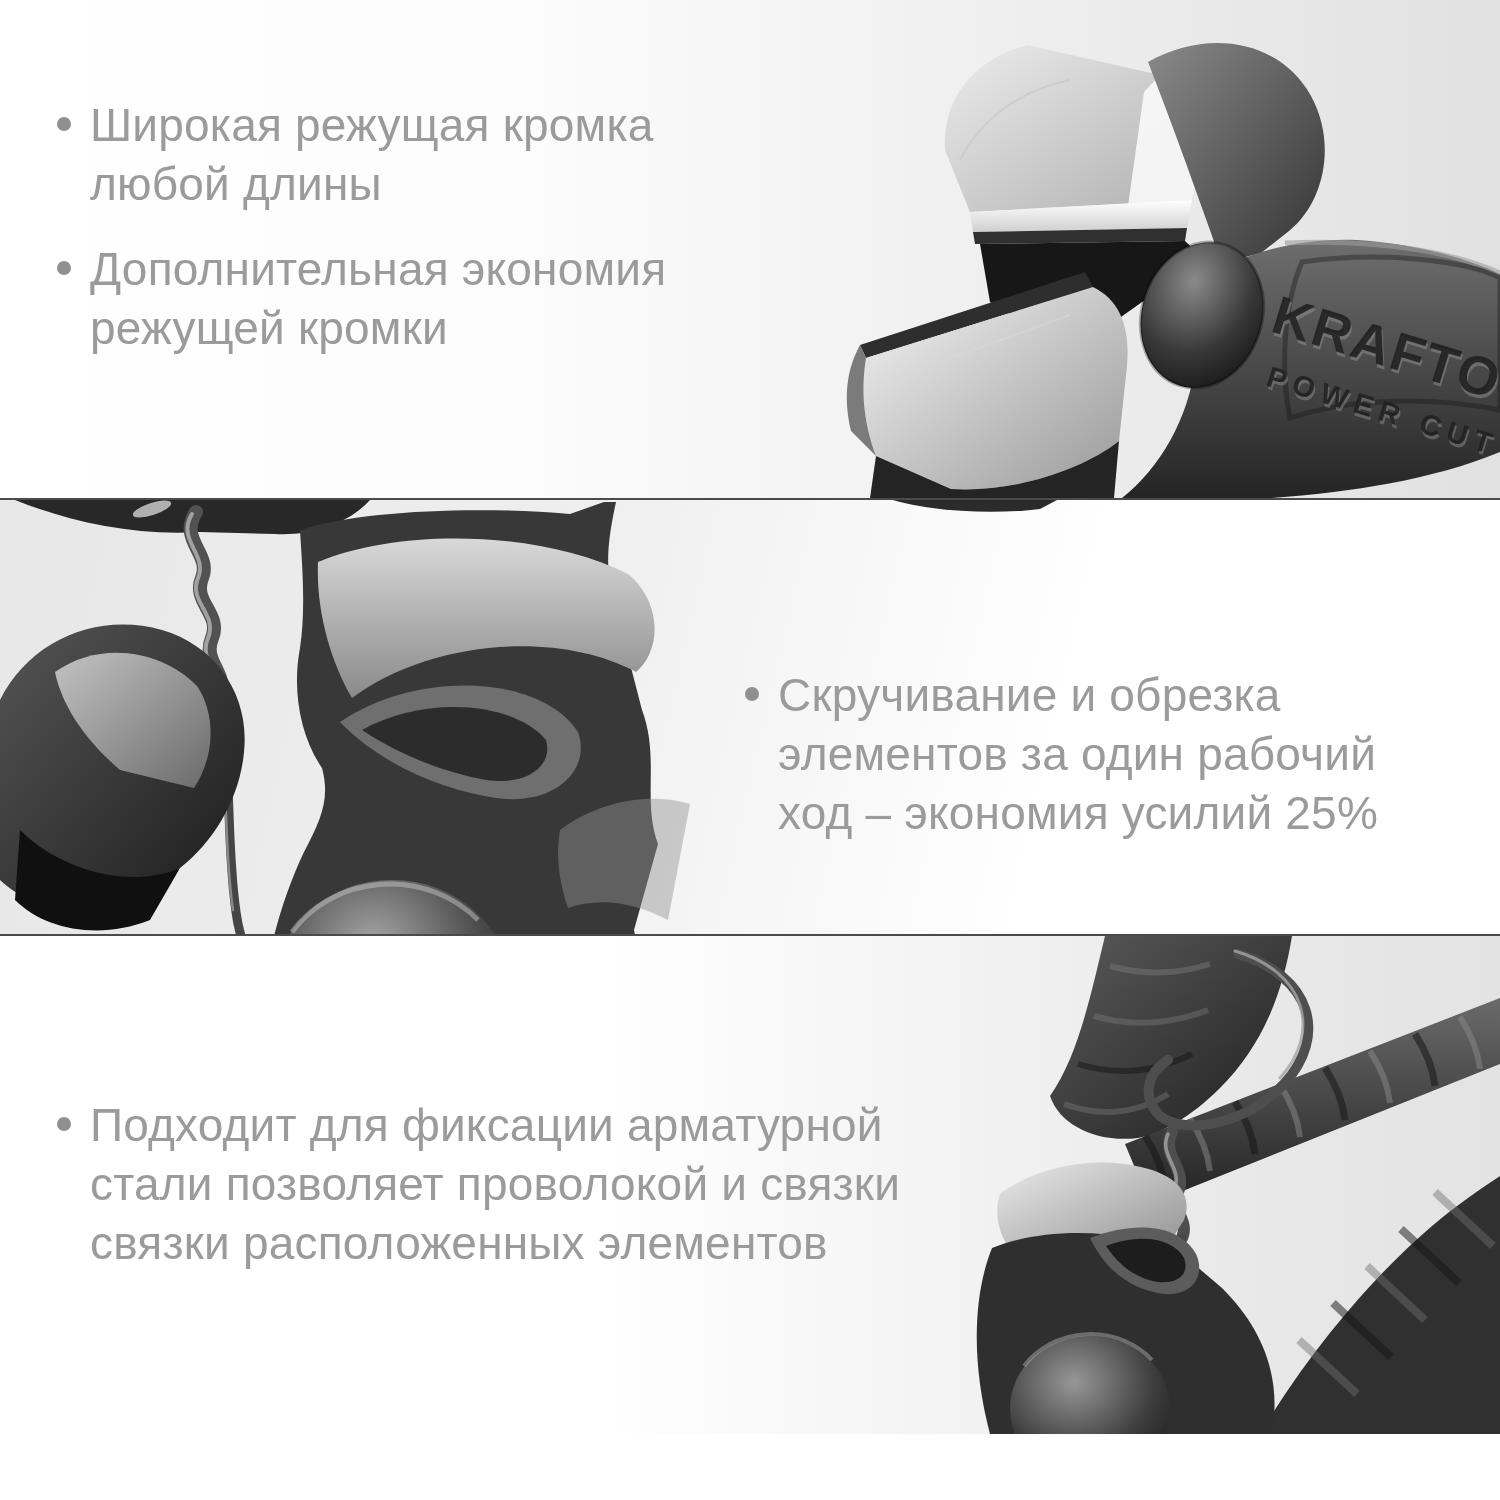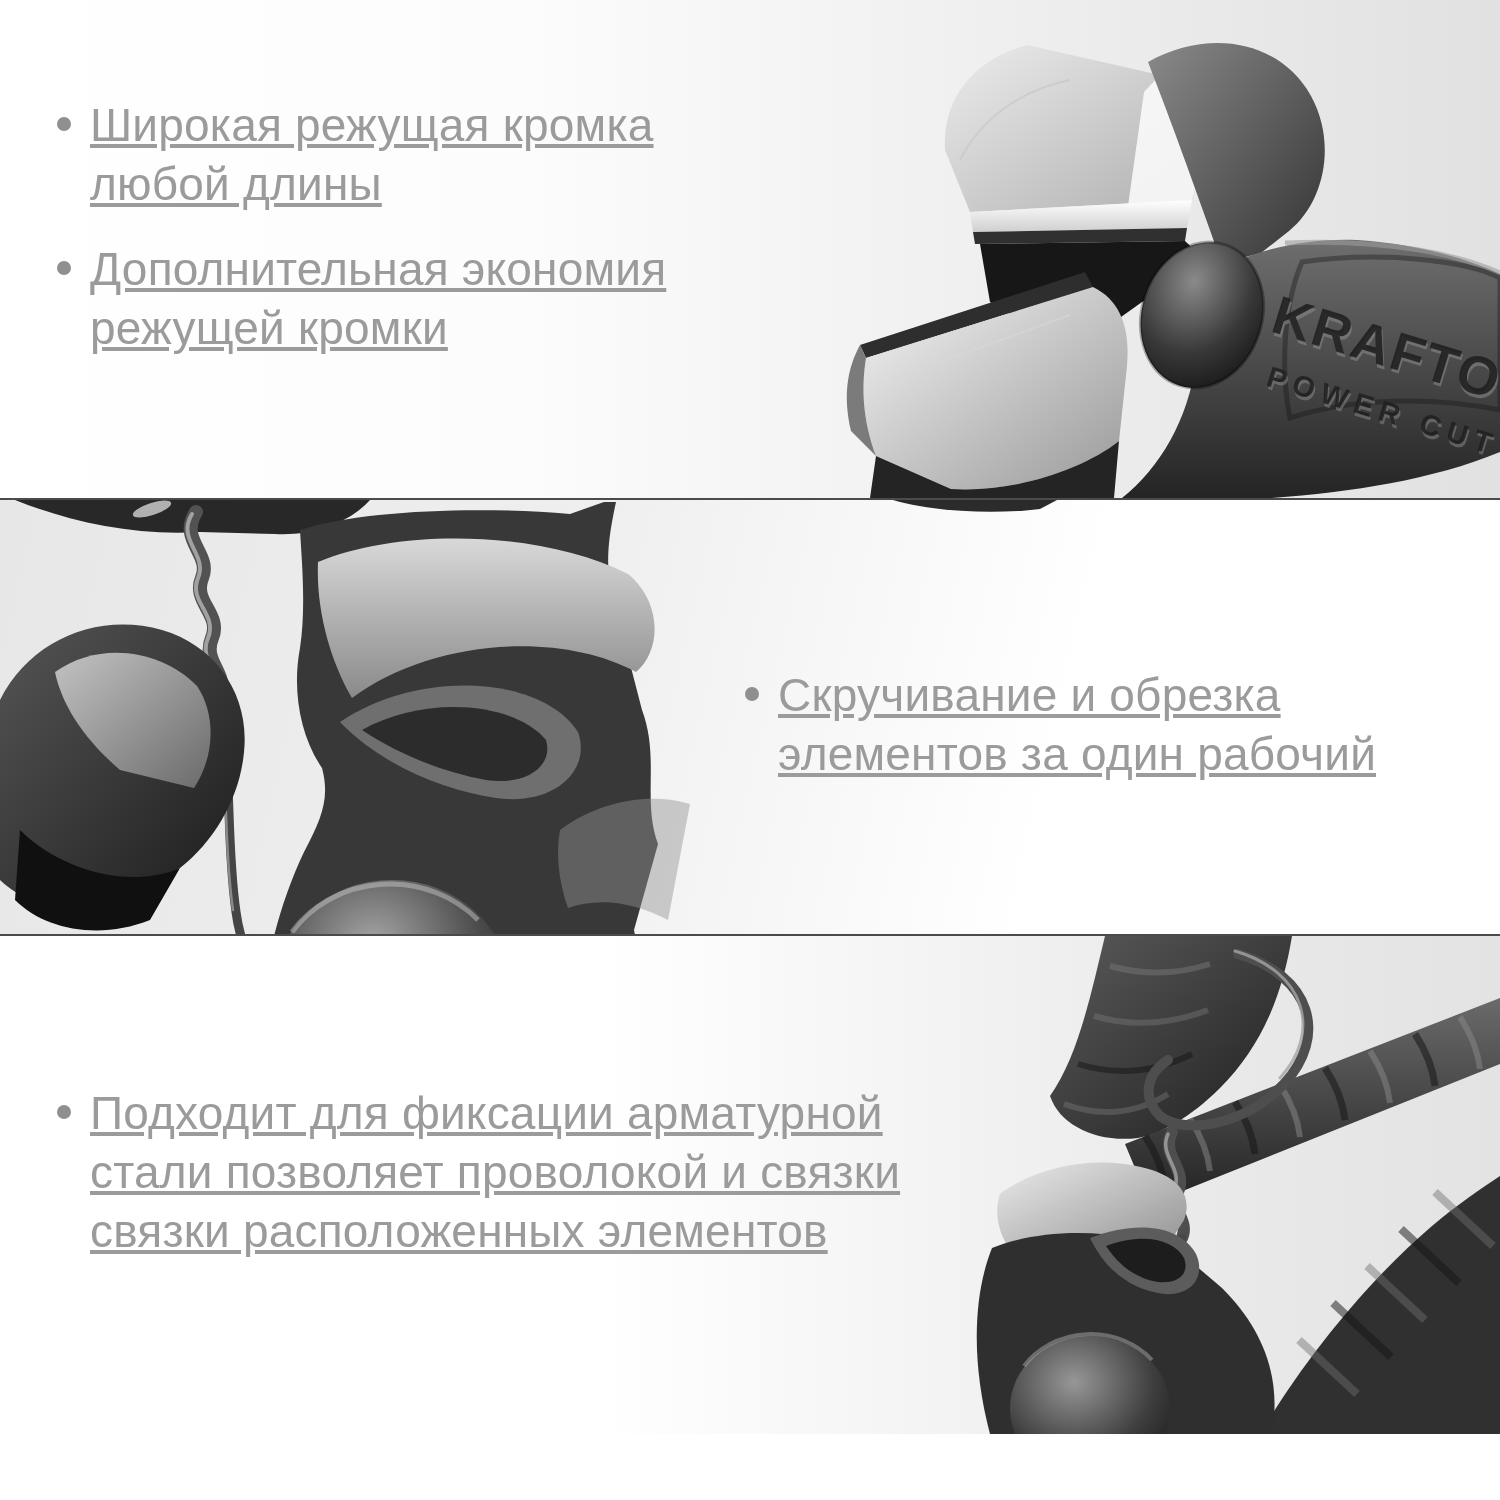--- a/index.html
+++ b/index.html
@@ -13,25 +13,25 @@
     background:linear-gradient(103deg,#e7e7e7 0%,#efefef 38%,#ffffff 70%,#ffffff 100%);}
   .band-bot{height:500px;border-top:2px solid #4b4b4b;
     background:linear-gradient(to right,#ffffff 0%,#ffffff 40%,#e9e9e9 82%,#e3e3e3 100%);}
   .photo{position:absolute;top:0;}
   .photo-top{right:0;width:670px;height:498px;}
   .photo-mid{left:0;width:1100px;height:500px;}
   .photo-bot{right:0;width:880px;height:498px;}
   ul.bullets{position:absolute;margin:0;padding:0;list-style:none;z-index:5;}
   .bullets-top{left:57px;top:96px;}
   .bullets-mid{left:745px;top:166px;}
-  .bullets-bot{left:57px;top:148px;}
+  .bullets-bot{left:57px;top:160px;}
   li.bullet{position:relative;padding-left:33px;margin:0 0 26px 0;
     font-size:46px;line-height:59px;color:#9b9b9b;letter-spacing:.2px;font-weight:400;}
   li.bullet .dot{position:absolute;left:0;top:21px;width:14px;height:14px;border-radius:50%;background:#8f8f8f;}
-  .line{display:block;white-space:nowrap;text-decoration:underline;}
+  .line{display:block;white-space:nowrap;}
   svg text{font-family:"Liberation Sans","DejaVu Sans",sans-serif;}
 </style>
 </head>
 <body>
 
 <div class="page">
 
   <section class="band band-top">
     <div class="photo photo-top">
       <svg width="670" height="498" viewBox="0 0 670 498">
@@ -171,20 +171,21 @@
           <path d="M292,432 A118,108 0 0 1 478,420" stroke="#cfcfcf" stroke-width="5" opacity="0.45" fill="none"></path>
         </g>
       </svg>
     </div>
 
     <ul class="bullets bullets-mid">
       <li class="bullet">
         <span class="dot"></span>
         <span class="line">Скручивание и обрезка</span>
         <span class="line">элементов за один рабочий</span>
+        <span class="line">ход – экономия усилий 25%</span>
       </li>
     </ul>
   </section>
 
   <section class="band band-bot">
     <div class="photo photo-bot">
       <svg width="880" height="498" viewBox="0 0 880 498">
         <defs>
           <linearGradient id="rodA" x1="0" y1="0" x2="1" y2="1">
             <stop offset="0" stop-color="#5a5a5a"></stop>

